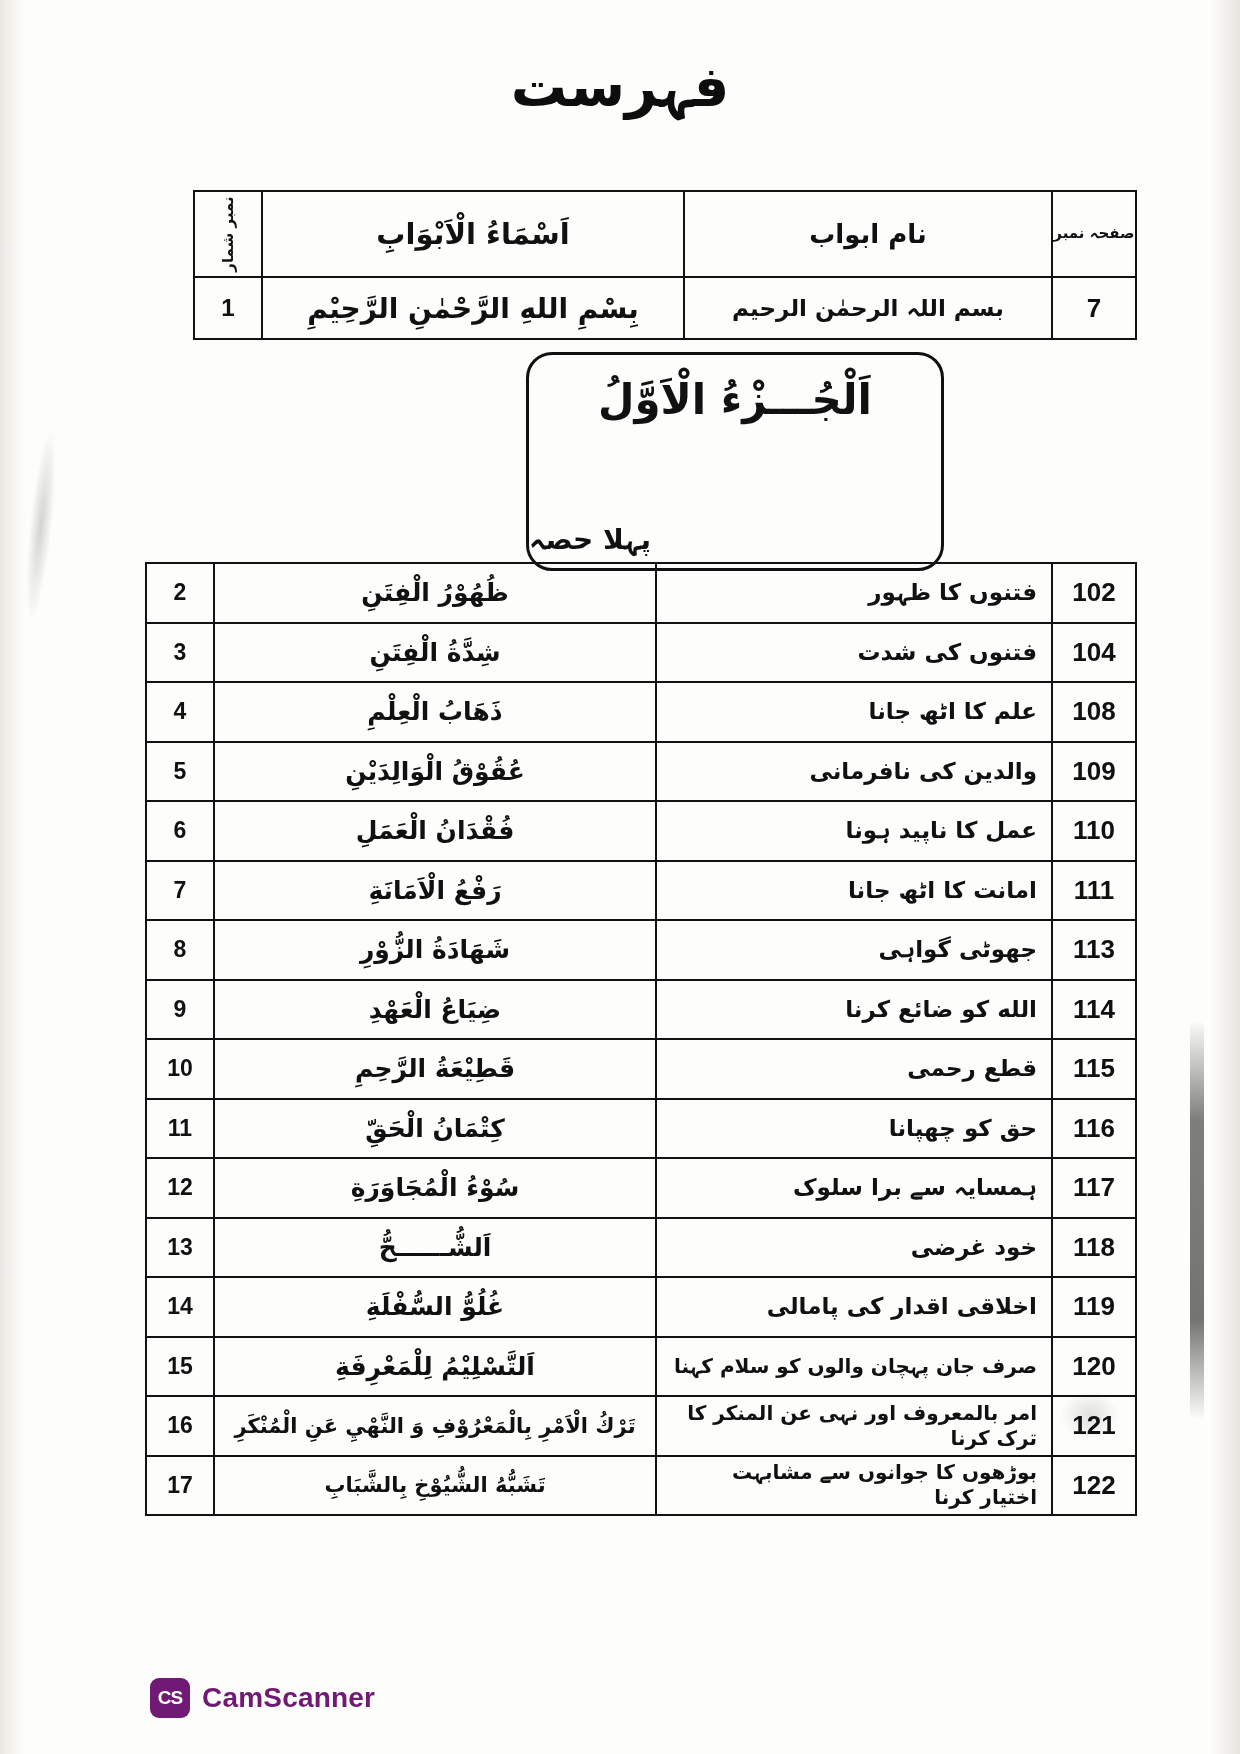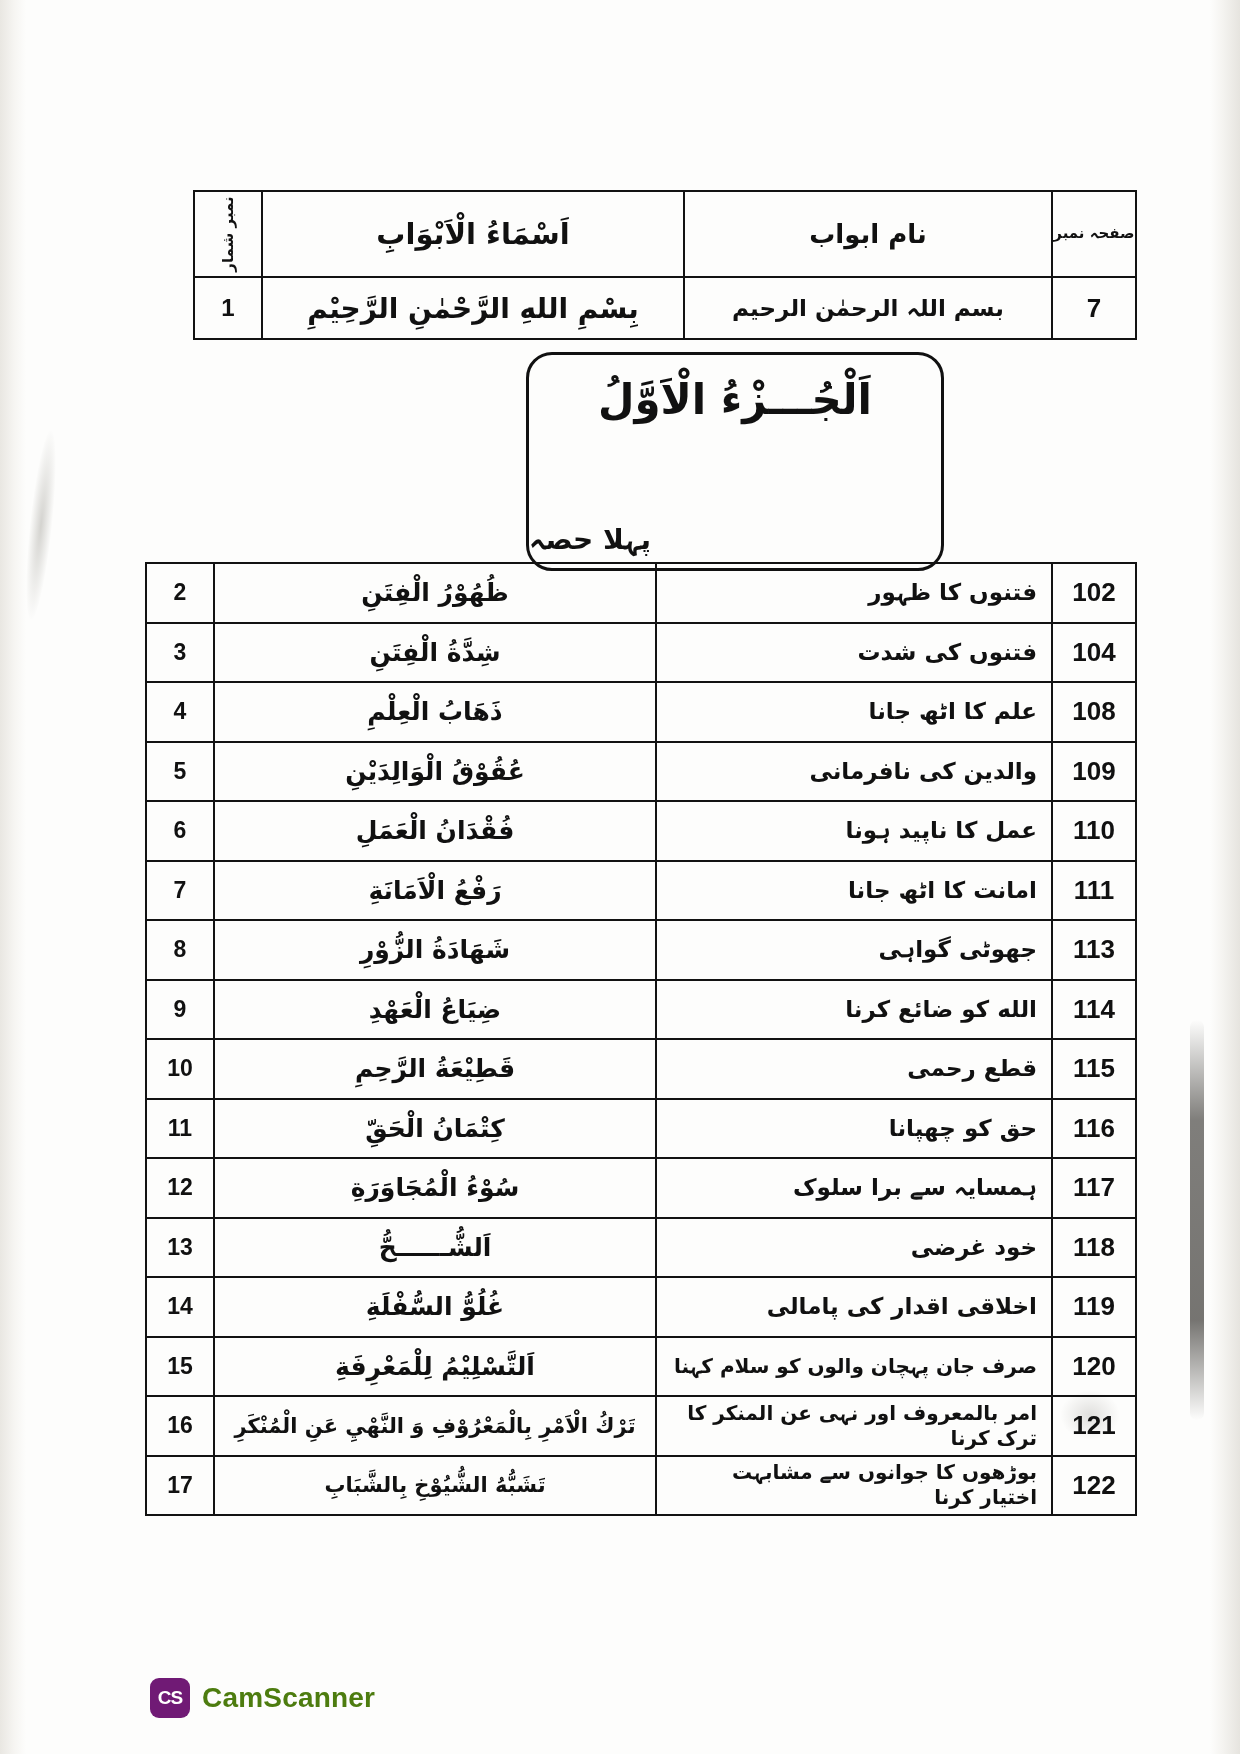--- a/index.html
+++ b/index.html
@@ -251,35 +251,36 @@
     font-weight: 700;
     display: flex;
     align-items: center;
     justify-content: center;
     letter-spacing: -1px;
   }
   .cs-text {
     font-family: "Liberation Sans", sans-serif;
     font-size: 28px;
     font-weight: 600;
-    color: #4d7c0f;
+    color: #701a75;
     letter-spacing: .2px;
   }
 </style>
 </head>
 <body>
 
 <div class="page">
 
   <div class="scan-edge-left"></div>
   <div class="scan-edge-right"></div>
   <div class="scan-smudge-a"></div>
   <div class="scan-smudge-b"></div>
   <div class="scan-smudge-c"></div>
 
+  <div class="doc-title">فہرست</div>
 
   <table class="tbl" id="header-table">
     <thead>
       <tr>
         <th class="th-page">صفحہ نمبر</th>
         <th class="th-urdu">نام ابواب</th>
         <th class="th-arabic">اَسْمَاءُ الْاَبْوَابِ</th>
         <th class="th-serial">
           <span class="vert-label">نمبر شمار</span>
         </th>

